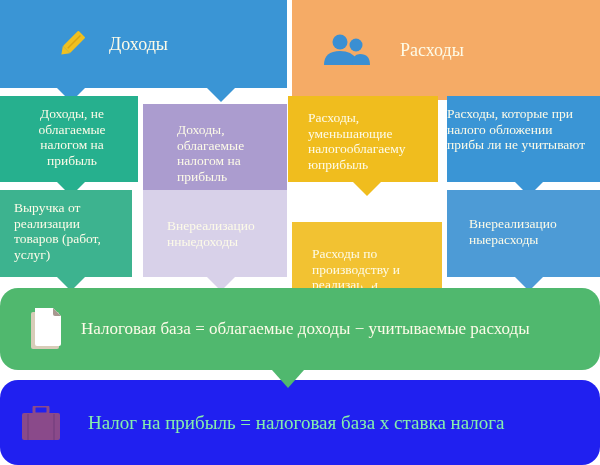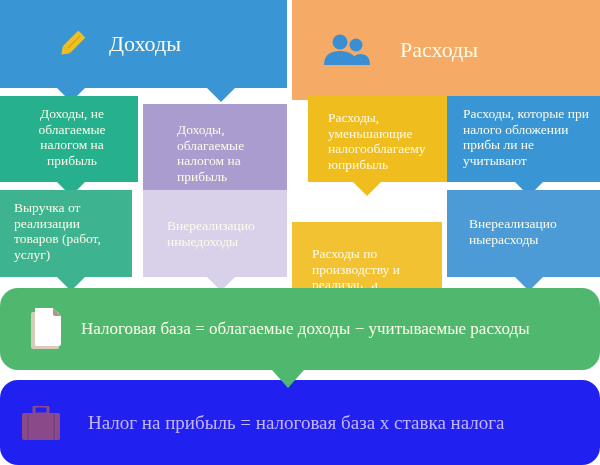--- a/index.html
+++ b/index.html
@@ -1,25 +1,25 @@
 <!DOCTYPE html>
 <html><head>
 <meta charset="utf-8">
 <style>
   html,body{margin:0;padding:0;}
   body{width:600px;height:465px;position:relative;overflow:hidden;background:#ffffff;font-family:"Liberation Serif","DejaVu Serif",serif;}
   .box{position:absolute;box-sizing:border-box;color:#fdfbe8;}
   .hdr{display:flex;align-items:center;}
-  .hdr .label{font-size:22px;}
+  .hdr .label{font-size:18px;}
   .cell{padding:10px 8px 0 12px;font-size:13.5px;line-height:15.5px;}
   .cell.pt{padding-top:18px;}
   .arrow{position:absolute;width:0;height:0;border-left:14px solid transparent;border-right:14px solid transparent;border-top:14px solid;}
   .wide{display:flex;align-items:center;border-radius:18px;}
   .wide .label{font-size:17px;}
-  .blue-bar .label{font-size:19px;color:#c4b5fd;}
+  .blue-bar .label{font-size:19px;color:#86efac;}
   svg{display:block;}
 </style>
 </head>
 <body>
 
 <div class="box hdr" style="left:0;top:0;width:287px;height:88px;background:#3a95d5;">
   <span style="margin-left:57px;margin-right:22px;">
     <svg width="30" height="30" viewBox="0 0 30 30">
         <g transform="rotate(45 15 15)">
           <rect x="10" y="1" width="10" height="22" rx="1" fill="#f0c020"></rect>
@@ -41,22 +41,22 @@
   </span>
   <span class="label">Расходы</span>
 </div>
 <div class="arrow" style="left:57px;top:88px;border-top-color:#3a95d5;"></div>
 <div class="arrow" style="left:207px;top:88px;border-top-color:#3a95d5;"></div>
 <div class="arrow" style="left:353px;top:88px;border-top-color:#f5ab66;"></div>
 <div class="arrow" style="left:515px;top:88px;border-top-color:#f5ab66;"></div>
 
 <div class="box cell" style="left:0;top:96px;width:138px;height:86px;background:#26b08e;padding-left:14px;text-align:center;">Доходы, не облагаемые налогом на прибыль</div>
 <div class="box cell pt" style="left:143px;top:96px;width:144px;height:86px;background:#ab9ccf;padding-left:34px;margin-top:8px;">Доходы, облагаемые налогом на прибыль</div>
-<div class="box cell" style="left:308px;top:96px;width:150px;height:86px;background:#f0bd1e;padding-left:20px;padding-top:14px;">Расходы, уменьшающие налогооблагаему юприбыль</div>
-<div class="box cell" style="left:447px;top:96px;width:153px;height:86px;background:#3a95d5;padding-left:16px;">Расходы, которые при налого обложении прибы ли не учитывают</div>
+<div class="box cell" style="left:288px;top:96px;width:150px;height:86px;background:#f0bd1e;padding-left:20px;padding-top:14px;">Расходы, уменьшающие налогооблагаему юприбыль</div>
+<div class="box cell" style="left:447px;top:96px;width:153px;height:86px;background:#3a95d5;padding-left:0;">Расходы, которые при налого обложении прибы ли не учитывают</div>
 <div class="arrow" style="left:57px;top:182px;border-top-color:#26b08e;"></div>
 <div class="arrow" style="left:207px;top:182px;border-top-color:#ab9ccf;"></div>
 <div class="arrow" style="left:353px;top:182px;border-top-color:#f0bd1e;"></div>
 <div class="arrow" style="left:515px;top:182px;border-top-color:#3a95d5;"></div>
 
 <div class="box cell" style="left:0;top:190px;width:132px;height:87px;background:#3db38f;padding-left:14px;">Выручка от реализации товаров (работ, услуг)</div>
 <div class="box cell pt" style="left:143px;top:190px;width:144px;height:87px;background:#d8d1e9;padding-left:24px;padding-top:28px;">Внереализацио нныедоходы</div>
 <div class="box cell pt" style="left:292px;top:190px;width:150px;height:87px;background:#f2c232;padding-left:20px;padding-top:24px;margin-top:32px;">Расходы по производству и реализации</div>
 <div class="box cell pt" style="left:447px;top:190px;width:153px;height:87px;background:#4d9bd6;padding-left:22px;padding-top:26px;">Внереализацио ныерасходы</div>
 <div class="arrow" style="left:57px;top:277px;border-top-color:#3db38f;"></div>

